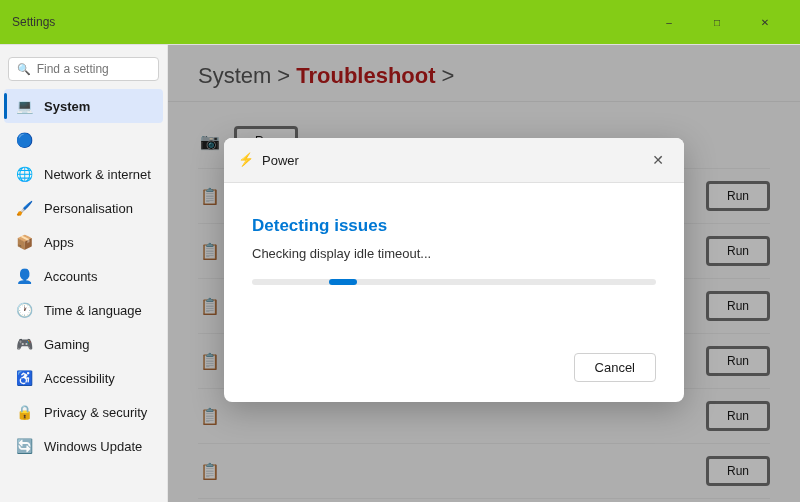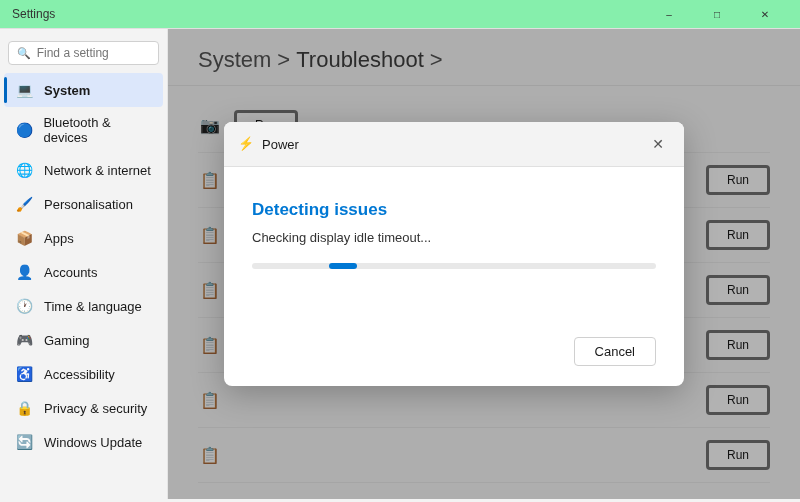--- a/index.html
+++ b/index.html
@@ -7,22 +7,22 @@
       width: 800px;
       height: 502px;
       font-family: 'Segoe UI', Arial, sans-serif;
       background: #f3f3f3;
       overflow: hidden;
       position: relative;
     }
 
     
     .title-bar {
-      height: 29px;
-      background: #86efac;
+      height: 45px;
+      background: #84cc16;
       display: flex;
       align-items: center;
       padding: 0 12px;
       border-bottom: 1px solid #e0e0e0;
     }
     .title-bar-text {
       font-size: 12px;
       color: #333;
     }
     .title-bar-controls {
@@ -131,21 +131,21 @@
       color: #1a1a1a;
       display: flex;
       align-items: center;
       gap: 6px;
     }
     .breadcrumb .crumb-link {
       color: #555;
       font-weight: 400;
     }
     .breadcrumb .crumb-sep { color: #555; font-weight: 400; }
-    .breadcrumb .crumb-link2 { color: #404040; font-weight: 400; }
+    .breadcrumb .crumb-link2 { color: #b91c1c; font-weight: 700; }
     .breadcrumb .crumb-current { font-weight: 700; color: #1a1a1a; }
 
     
     .troubleshooter-list {
       padding: 12px 30px;
     }
     .ts-item {
       display: flex;
       align-items: center;
       padding: 12px 0;
@@ -302,21 +302,20 @@
       <span class="search-icon-svg">🔍</span>
       <input type="text" placeholder="Find a setting" style="">
     </div>
 
     <div class="nav-item active">
       <span class="nav-icon">💻</span>
       <span>System</span>
     </div>
     <div class="nav-item">
       <span class="nav-icon">🔵</span>
-      <span>Bluetooth &amp; devices</span>
     </div>
     <div class="nav-item">
       <span class="nav-icon">🌐</span>
       <span>Network &amp; internet</span>
     </div>
     <div class="nav-item">
       <span class="nav-icon">🖌️</span>
       <span>Personalisation</span>
     </div>
     <div class="nav-item">

